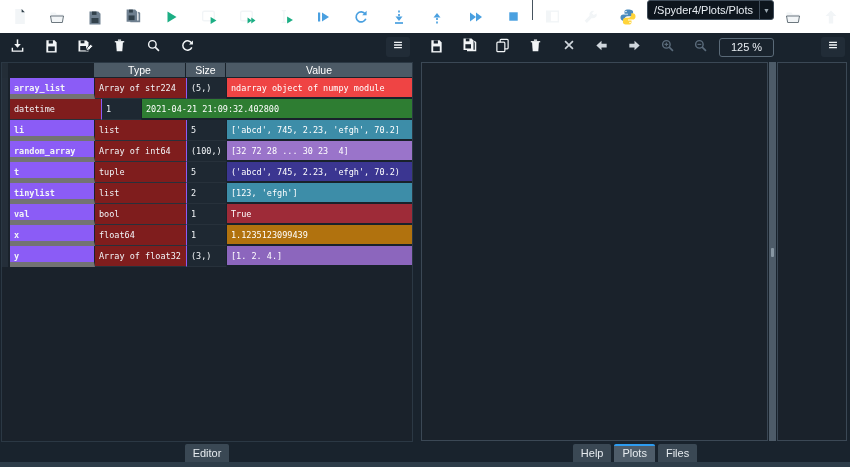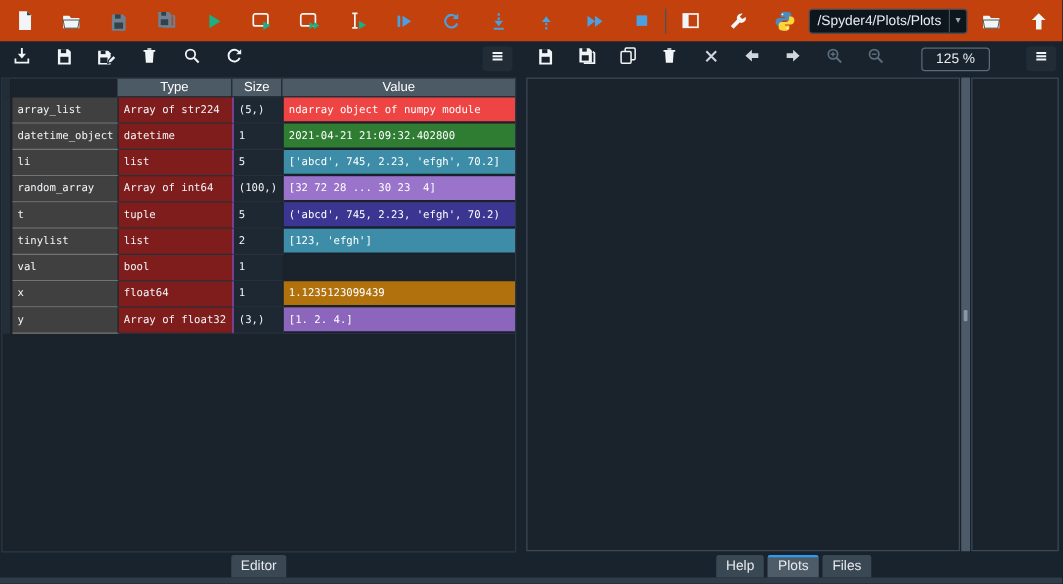--- a/index.html
+++ b/index.html
@@ -1,58 +1,58 @@
 <!DOCTYPE html>
 <html><head>
 <meta charset="utf-8">
 <style>
   * { margin:0; padding:0; box-sizing:border-box; }
   html,body { width:850px; height:467px; overflow:hidden; background:#19232D;
               font-family:"Liberation Sans", sans-serif; position:relative; }
 
   
   .main-toolbar { position:absolute; left:0; top:0; width:850px; height:33px;
-                  background:#c2410c; display:flex; align-items:center; }
+                  background:#ffffff; display:flex; }
   .tb  { width:38px; height:33px; display:flex; align-items:center; justify-content:center; cursor:default; }
   .tb svg { display:block; }
   .tb-sep { width:1px; height:20px; background:#46545f; }
   .combo { width:127px; height:20px; background:#0d151d; border:1px solid #3f4c59; border-radius:3px;
            display:flex; align-items:center; color:#e8edf2; font-size:11px; }
   .combo .combo-text { flex:1; padding-left:6px; white-space:nowrap; overflow:hidden; }
   .combo .combo-arrow { width:14px; height:100%; border-left:1px solid #3f4c59; display:flex;
                         align-items:center; justify-content:center; color:#9aa7b0; font-size:7px; }
 
   
   .sub-toolbar { position:absolute; top:33px; height:28px; display:flex; align-items:center; }
   .sub-toolbar.left  { left:0;  width:414px; }
   .sub-toolbar.right { left:420px; width:430px; }
   .tb2 { height:28px; display:flex; align-items:center; justify-content:center; cursor:default; }
   .tb2.w34 { width:34px; } .tb2.w33 { width:33px; }
   .menu-btn { position:absolute; top:4px; width:24px; height:20px; background:#212c37;
               border-radius:3px; display:flex; align-items:center; justify-content:center; }
-  .zoom-box { width:55px; height:19px; margin-left:20px; border:1px solid #5a6a78; border-radius:3px;
+  .zoom-box { width:55px; height:19px; margin-left:2px; border:1px solid #5a6a78; border-radius:3px;
               color:#e8edf2; font-size:11px; display:flex; align-items:center; justify-content:center; }
 
   
   .ve-panel { position:absolute; left:1px; top:62px; width:412px; height:380px;
               background:#1a222b; border:1px solid #2b3844; }
   .hrow { position:absolute; left:0; top:0; width:100%; height:15px; display:flex; }
   .hcorner { width:7px; background:#232d37; border-right:1px solid #19222b; }
   .hcell { background:#4c5a66; color:#fff; font-size:10.5px; line-height:14px; text-align:center;
            border-right:1px solid #19222b; border-bottom:1px solid #19222b; position:relative; }
   .hcell.hname { width:85px;margin-top:35px; } .hcell.htype { width:92px; } .hcell.hsize { width:40px; }
   .hcell.hvalue { flex:1; border-right:none; }
   .sort-ind { position:absolute; right:4px; top:3px; font-size:7px; color:#d0d8dd; }
   .gutter { position:absolute; left:0; top:15px; width:7px; height:189px;
             background:#242e39; border-right:1px solid #19222b; }
   .rows { position:absolute; left:8px; top:15px; right:0; }
   .vrow { display:flex; height:21px; }
   .c { font-family:"DejaVu Sans Mono", monospace; font-size:8.5px; color:#f2f5f8; line-height:20px;
        padding-left:4px; white-space:pre; overflow:hidden; }
-  .c.name { width:85px; background:#404040; border-right:1px solid #19222b; border-bottom:1px solid #737373; }
+  .c.name { width:85px; background:#8b5cf6; border-right:1px solid #19222b; border-bottom:5px solid #737373;font-weight:bold; }
   .c.type { width:92px; background:#7f1d1d; border-right:1px solid #8b5cf6; border-bottom:1px solid #27313b; }
   .c.size { width:40px; background:#1e2832; border-right:1px solid #19222b; border-bottom:1px solid #27313b; }
   .c.value { flex:1; color:#fff; border-bottom:2px solid #19222b; }
 
   
   .plot-canvas { position:absolute; left:421px; top:62px; width:347px; height:379px;
                  background:#1a222b; border:1px solid #3b4855; }
   .plot-splitter { position:absolute; left:769px; top:62px; width:7px; height:379px; background:#4d5b68; }
   .plot-splitter::after { content:""; position:absolute; left:2px; top:186px; width:3px; height:9px;
                           background:#8897a3; border-radius:1px; }
@@ -362,21 +362,20 @@
   </div>
   <div class="gutter"></div>
   <div class="rows">
     <div class="vrow">
         <div class="c name">array_list</div>
         <div class="c type">Array of str224</div>
         <div class="c size">(5,)</div>
         <div class="c value" style="background-color: #ef4444;">ndarray object of numpy module</div>
       </div>
     <div class="vrow">
-        <div class="c name">datetime_object</div>
         <div class="c type">datetime</div>
         <div class="c size">1</div>
         <div class="c value" style="background-color: rgb(46, 125, 50);">2021-04-21 21:09:32.402800</div>
       </div>
     <div class="vrow">
         <div class="c name">li</div>
         <div class="c type">list</div>
         <div class="c size">5</div>
         <div class="c value" style="background-color: rgb(61, 141, 168);">['abcd', 745, 2.23, 'efgh', 70.2]</div>
       </div>
@@ -395,20 +394,21 @@
     <div class="vrow">
         <div class="c name">tinylist</div>
         <div class="c type">list</div>
         <div class="c size">2</div>
         <div class="c value" style="background-color: rgb(61, 141, 168);">[123, 'efgh']</div>
       </div>
     <div class="vrow">
         <div class="c name">val</div>
         <div class="c type">bool</div>
         <div class="c size">1</div>
+        <div class="c value" style="background-color: rgb(158, 43, 56);">True</div>
       </div>
     <div class="vrow">
         <div class="c name">x</div>
         <div class="c type">float64</div>
         <div class="c size">1</div>
         <div class="c value" style="background-color: rgb(177, 114, 14);">1.1235123099439</div>
       </div>
     <div class="vrow">
         <div class="c name">y</div>
         <div class="c type">Array of float32</div>

